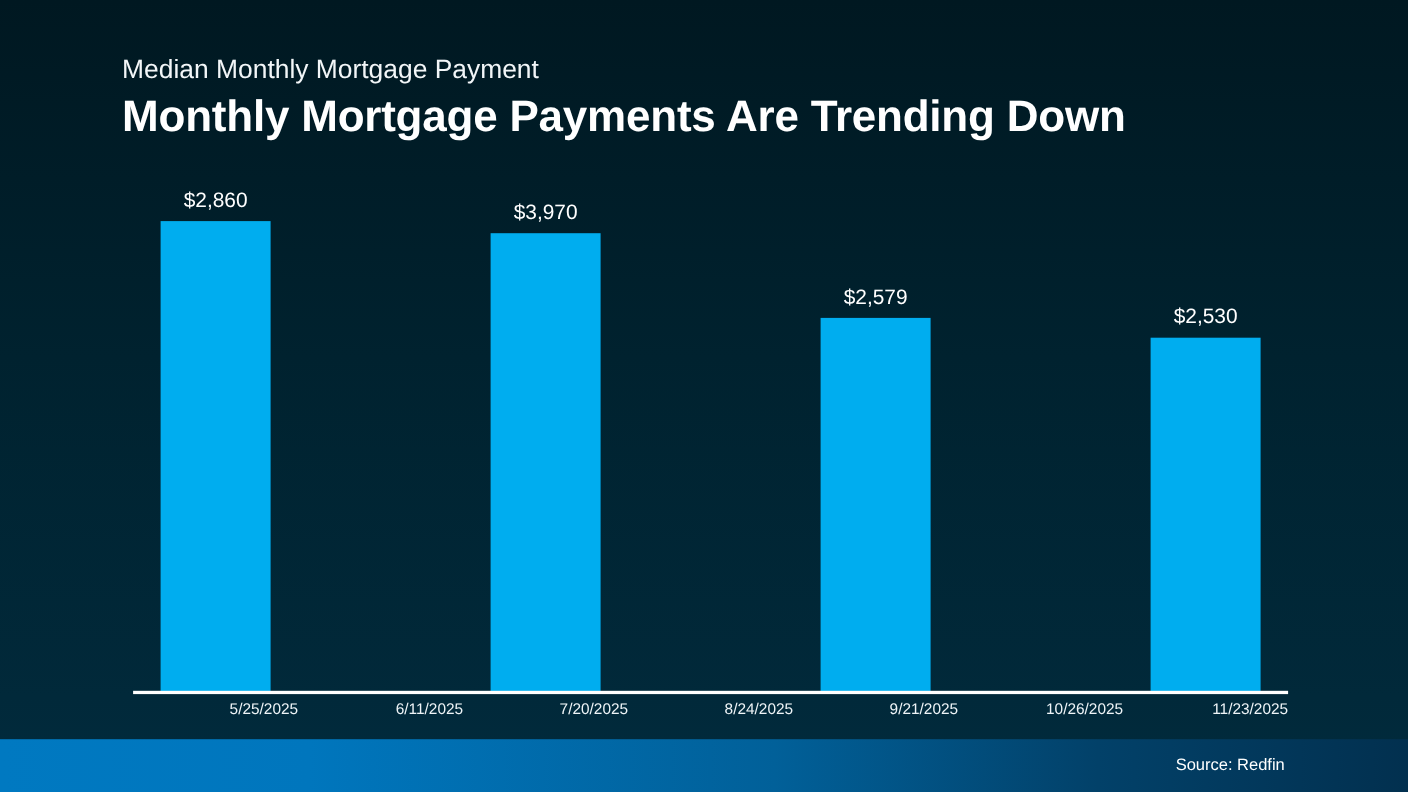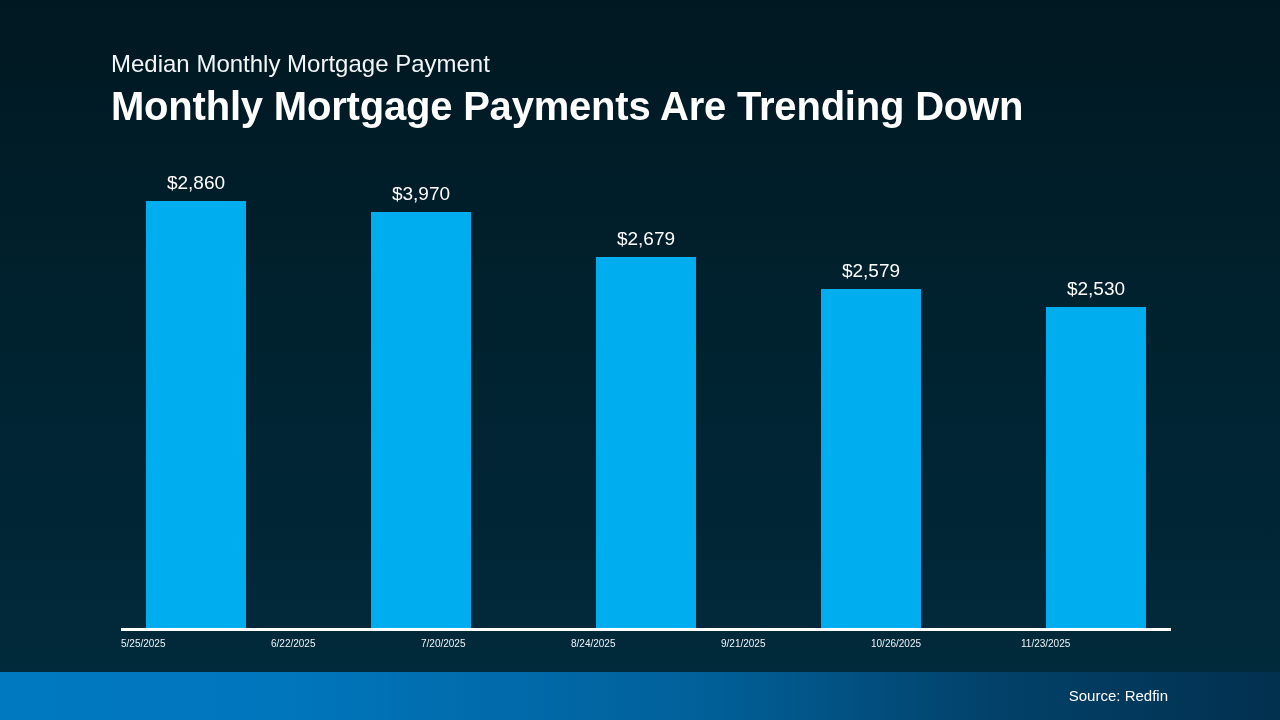--- a/index.html
+++ b/index.html
@@ -49,22 +49,22 @@
   
   #axis-line {
     position:absolute; left:121px; top:628px;
     width:1050px; height:3px; background:#ffffff;
   }
   #axis-labels {
     position:absolute; left:121px; top:634px; width:1050px;
     display:flex; justify-content:space-between;
   }
   .axis-tick {
-    width:150px; text-align:left;
-    font-size:10px; line-height:20px; color:#eef4f7; white-space:nowrap;
+    width:150px; text-align:right;
+    font-size:14px; line-height:20px; color:#eef4f7; white-space:nowrap;
   }
 
   
   #footer {
     position:absolute; left:0; right:0; top:672px; height:48px;
     background:linear-gradient(90deg,#0079c1 0%, #0076bd 22%, #016099 55%, #024169 78%, #02304f 100%);
     display:flex; align-items:center; justify-content:flex-end;padding-left:40px;
   }
   #footer-source {
     font-size:15px; line-height:20px; color:#ffffff;
@@ -85,38 +85,34 @@
     <div id="bars">
         <div class="bar-slot">
           <div class="bar-value">$2,860</div>
           <div class="bar-rect" style="height: 428px; background: rgb(0, 173, 239);"></div>
         </div>
         <div class="bar-slot">
           <div class="bar-value">$3,970</div>
           <div class="bar-rect" style="height: 417px; background: rgb(0, 173, 239);"></div>
         </div>
         <div class="bar-slot">
-          <div class="bar-value">$2,679</div>
-          <div class="bar-rect" style="height: 372px; background: rgb(0, 173, 239);"></div>
-        </div>
-        <div class="bar-slot">
           <div class="bar-value">$2,579</div>
           <div class="bar-rect" style="height: 340px; background: rgb(0, 173, 239);"></div>
         </div>
         <div class="bar-slot">
           <div class="bar-value">$2,530</div>
           <div class="bar-rect" style="height: 322px; background: rgb(0, 173, 239);"></div>
         </div>
       </div>
   </div>
 
   <div id="axis-line"></div>
   <div id="axis-labels">
       <div class="axis-tick">5/25/2025</div>
-      <div class="axis-tick">6/22/2025</div>
+      <div class="axis-tick">6/11/2025</div>
       <div class="axis-tick">7/20/2025</div>
       <div class="axis-tick">8/24/2025</div>
       <div class="axis-tick">9/21/2025</div>
       <div class="axis-tick">10/26/2025</div>
       <div class="axis-tick">11/23/2025</div>
     </div>
 
   <div id="footer">
     <div id="footer-source">Source: Redfin</div>
   </div>

